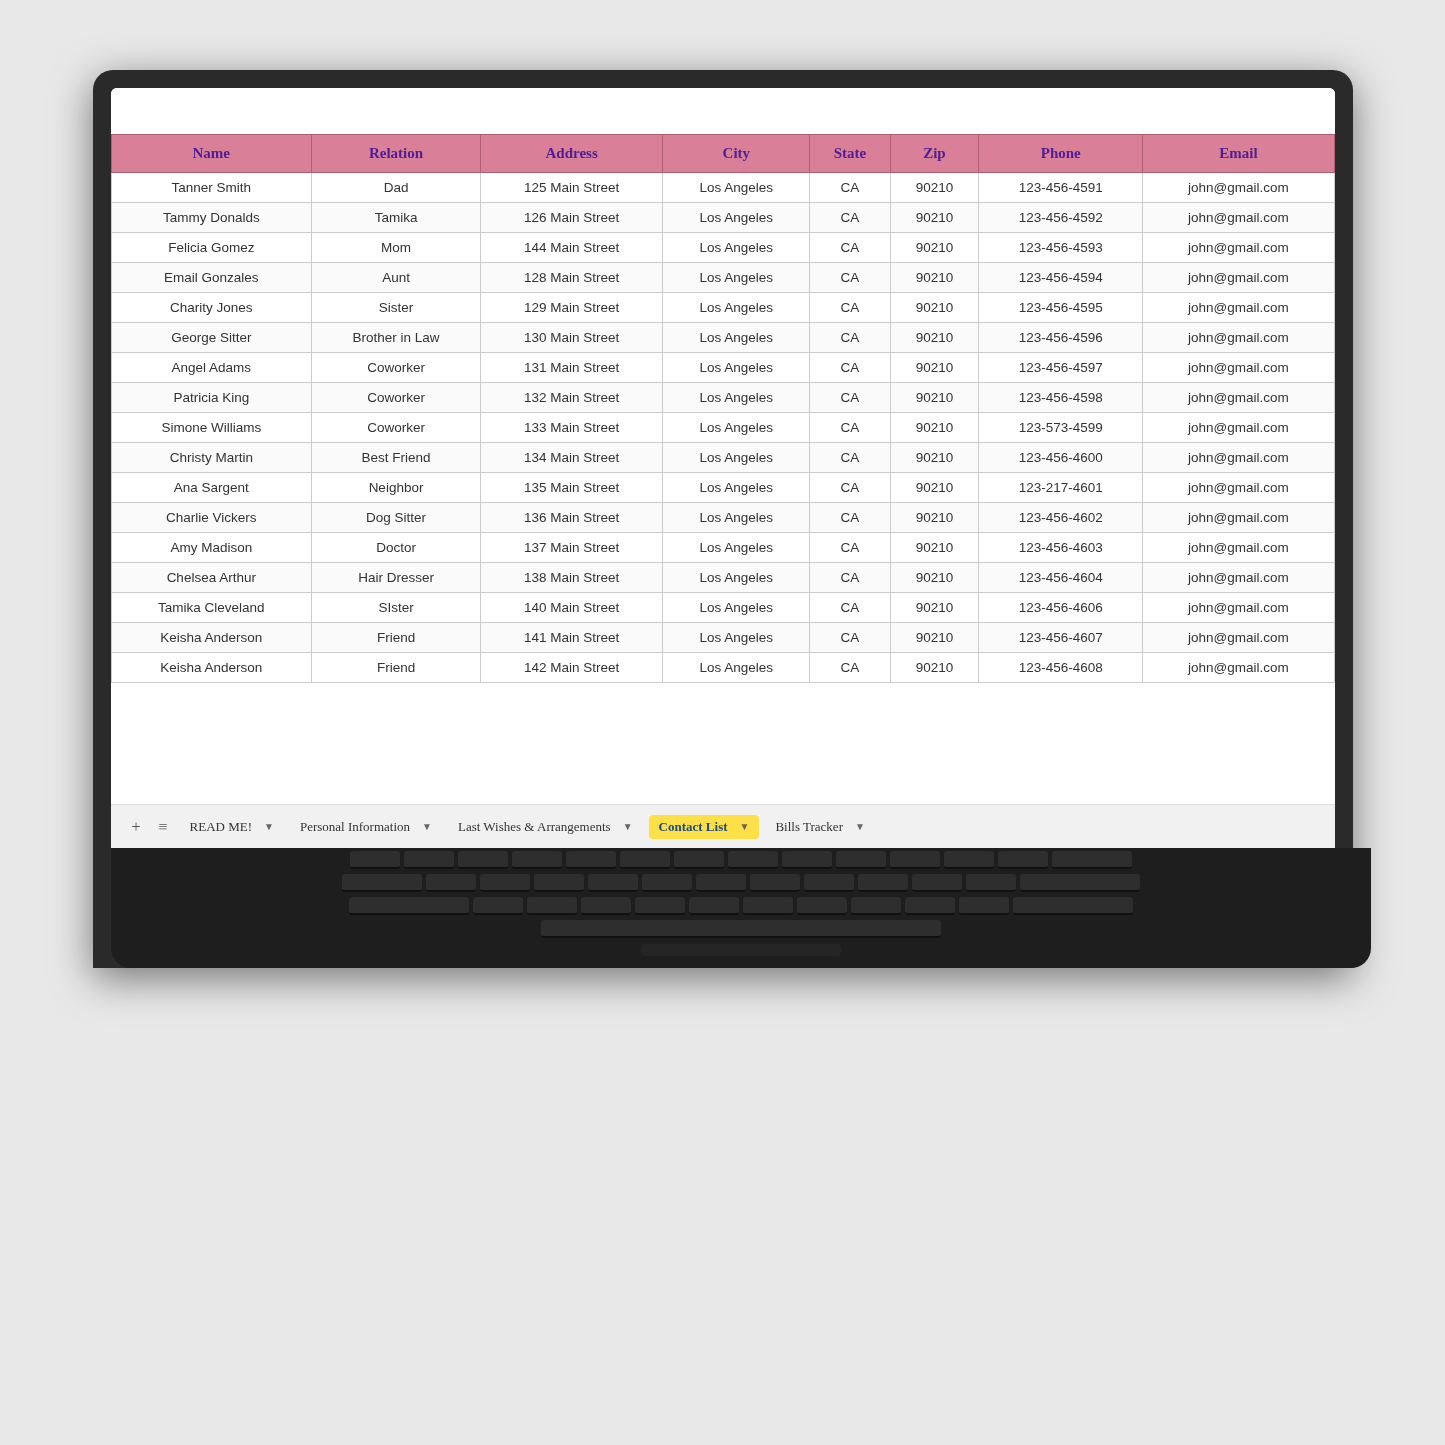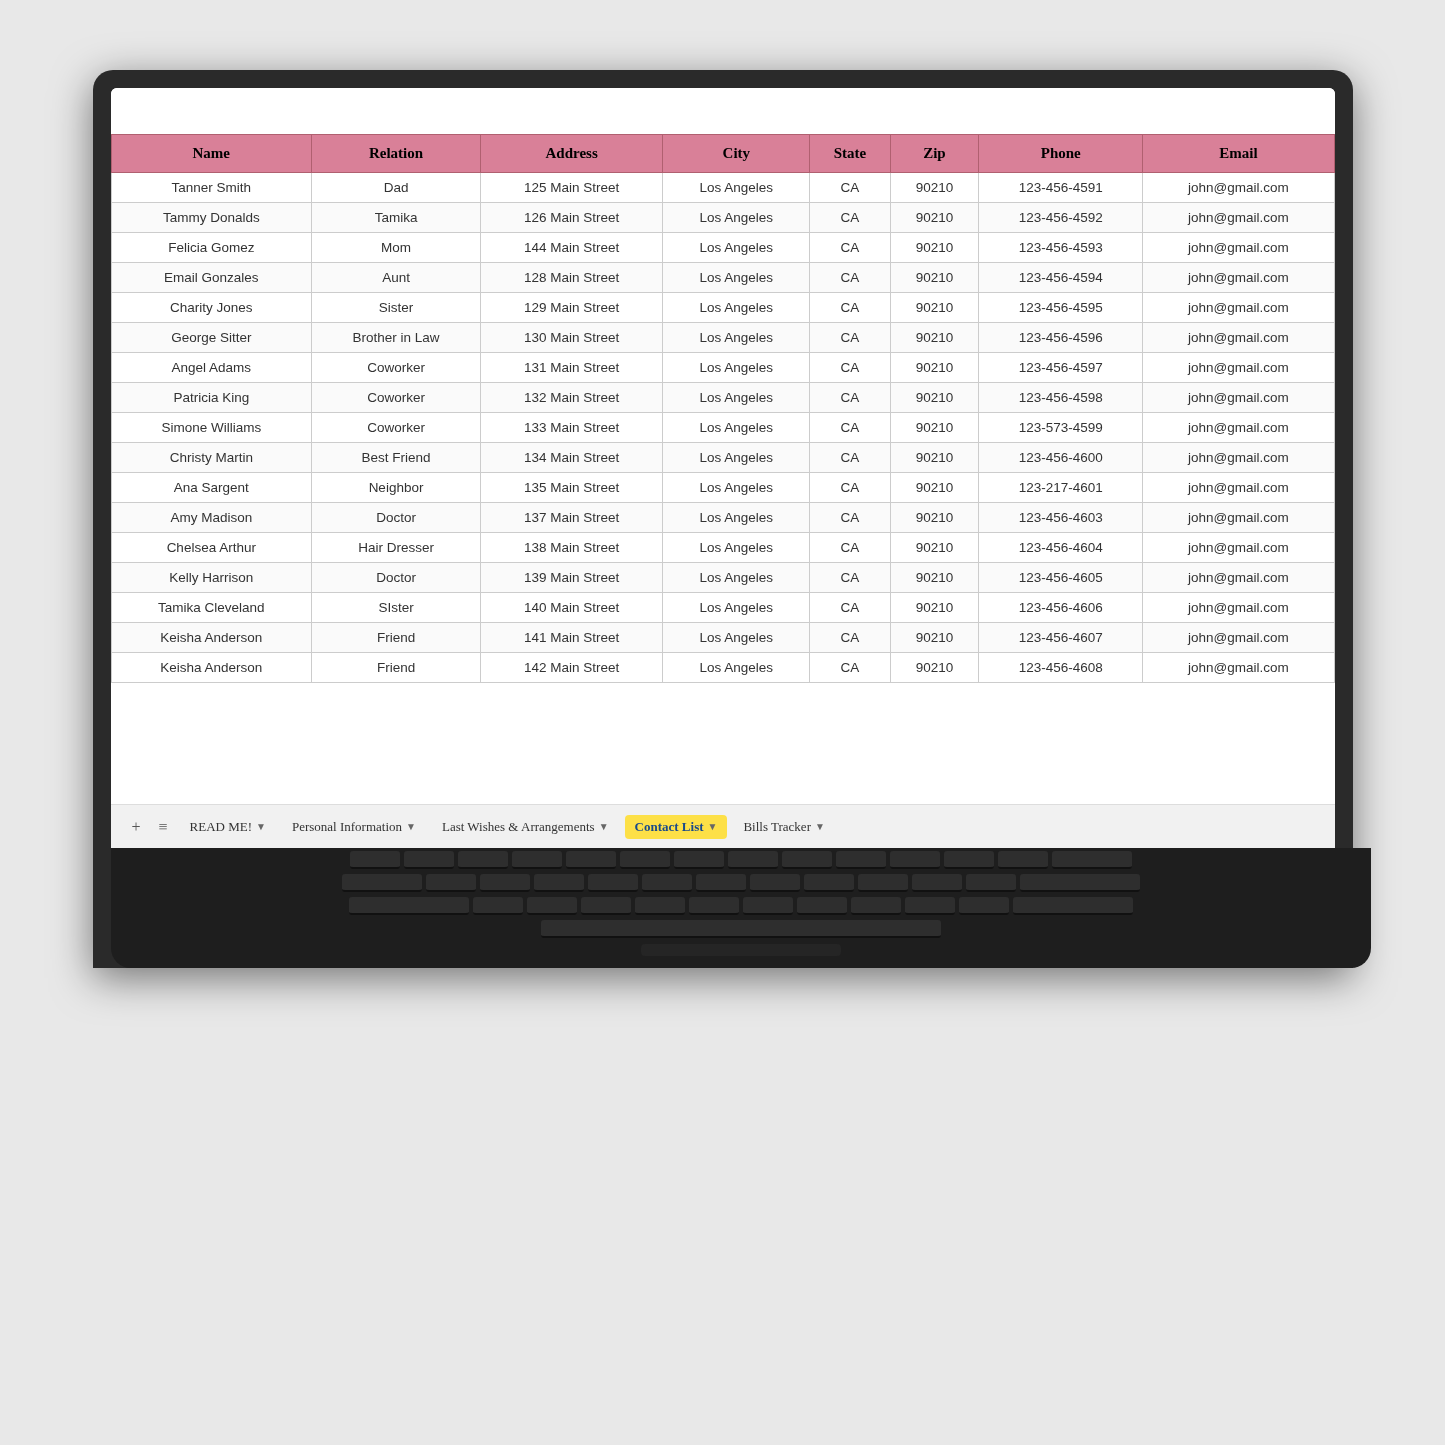--- a/index.html
+++ b/index.html
@@ -97,21 +97,21 @@
     }
 
     table {
       width: 100%;
       border-collapse: collapse;
       font-size: 14px;
     }
 
     thead tr th {
       background: #d98098;
-      color: #000000;
+      color: #4c1d95;
       font-weight: bold;
       font-family: 'Georgia', serif;
       padding: 10px 8px;
       border: 1px solid #b06070;
       text-align: center;
       font-size: 15px;
     }
 
     tbody tr td {
       padding: 7px 8px;
@@ -150,21 +150,21 @@
     }
 
     .tab-item {
       font-size: 13px;
       color: #333;
       padding: 4px 10px;
       border-radius: 4px;
       cursor: pointer;
       display: flex;
       align-items: center;
-      gap: 4px;
+      gap: 12px;
       white-space: nowrap;
     }
 
     .tab-item.active {
       background: #fde047;
       color: #1a4a8a;
       font-weight: bold;
     }
 
     .tab-item .dropdown-arrow {
@@ -365,47 +365,47 @@
               <td>Ana Sargent</td>
               <td>Neighbor</td>
               <td>135 Main Street</td>
               <td>Los Angeles</td>
               <td>CA</td>
               <td>90210</td>
               <td>123-217-4601</td>
               <td>john@gmail.com</td>
             </tr>
             <tr>
+              <td>Charlie Vickers</td>
+              <td>Dog Sitter</td>
+              <td>136 Main Street</td>
+              <td>Los Angeles</td>
+              <td>CA</td>
+              <td>90210</td>
+              <td>123-456-4602</td>
+              <td>john@gmail.com</td>
+            </tr>
+            <tr>
               <td>Amy Madison</td>
               <td>Doctor</td>
               <td>137 Main Street</td>
               <td>Los Angeles</td>
               <td>CA</td>
               <td>90210</td>
               <td>123-456-4603</td>
               <td>john@gmail.com</td>
             </tr>
             <tr>
               <td>Chelsea Arthur</td>
               <td>Hair Dresser</td>
               <td>138 Main Street</td>
               <td>Los Angeles</td>
               <td>CA</td>
               <td>90210</td>
               <td>123-456-4604</td>
-              <td>john@gmail.com</td>
-            </tr>
-            <tr>
-              <td>Kelly Harrison</td>
-              <td>Doctor</td>
-              <td>139 Main Street</td>
-              <td>Los Angeles</td>
-              <td>CA</td>
-              <td>90210</td>
-              <td>123-456-4605</td>
               <td>john@gmail.com</td>
             </tr>
             <tr>
               <td>Tamika Cleveland</td>
               <td>SIster</td>
               <td>140 Main Street</td>
               <td>Los Angeles</td>
               <td>CA</td>
               <td>90210</td>
               <td>123-456-4606</td>

